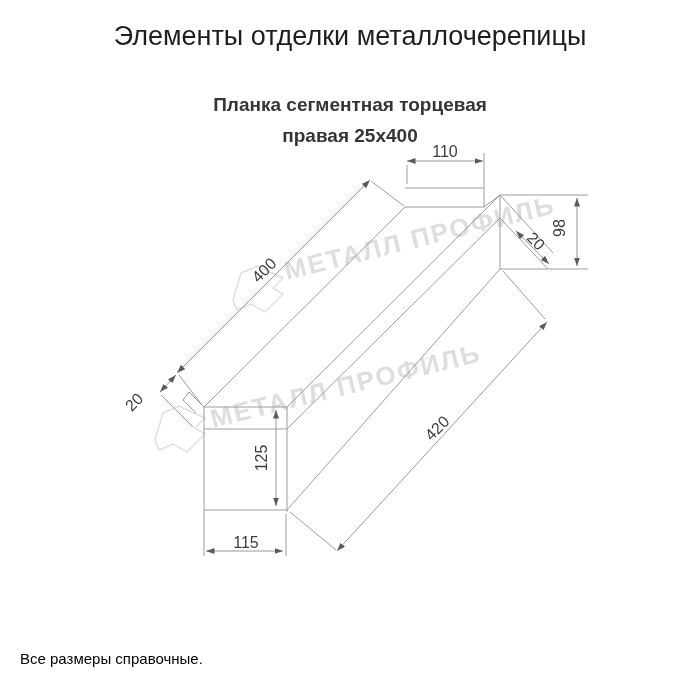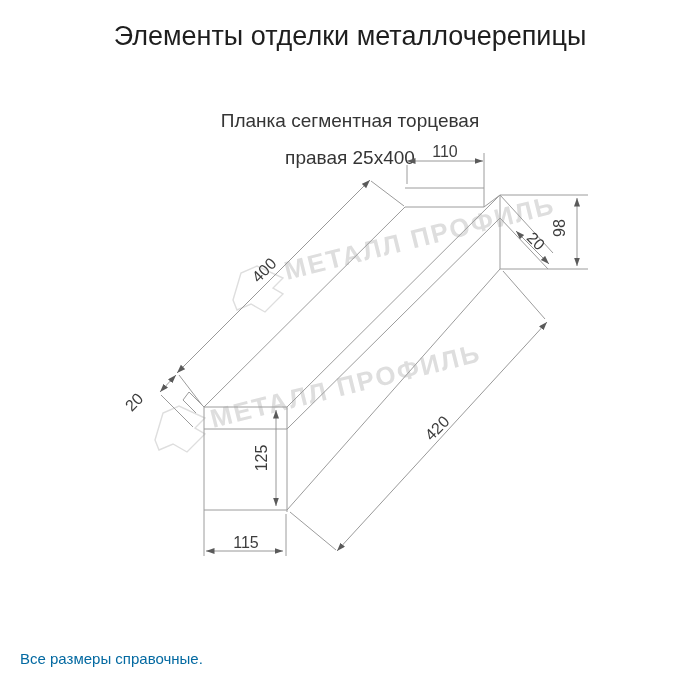--- a/index.html
+++ b/index.html
@@ -6,27 +6,27 @@
   .stage{
     position:relative;width:596px;height:700px;background:#ffffff;overflow:hidden;
     font-family:"Liberation Sans","DejaVu Sans",sans-serif;
   }
   .page-title{
     position:absolute;left:0;top:21px;width:700px;text-align:center;
     font-size:27px;font-weight:400;color:#1e1e1e;letter-spacing:0px;
   }
   .subtitle{
     position:absolute;left:0;width:700px;text-align:center;
-    font-size:19px;font-weight:400;color:#353535;margin-top:16px;
+    font-size:19px;font-weight:700;color:#353535;
   }
   .subtitle.l1{top:94px;}
-  .subtitle.l2{top:131px;}
+  .subtitle.l2{top:125px;}
   .drawing-svg{position:absolute;left:0;top:0;}
   .footnote{
-    position:absolute;left:20px;font-size:15px;color:#0369a1;
+    position:absolute;left:20px;font-size:15px;color:#000000;
   }
   .footnote.n1{top:650px;}
   .footnote.n2{top:669px;}
 
   
   .dline{stroke:var(--line,#9c9c9c);stroke-width:1;fill:none;}
   .dim{stroke:#8d8d8d;stroke-width:0.9;fill:none;}
   .arrowhead{fill:#5a5a5a;}
   .dimtext{fill:var(--dimtext,#3d3d3d);font-size:16px;font-family:"Liberation Sans","DejaVu Sans",sans-serif;}
   .wmtext{fill:var(--wm,#dedede);font-size:26px;font-weight:700;letter-spacing:2px;

